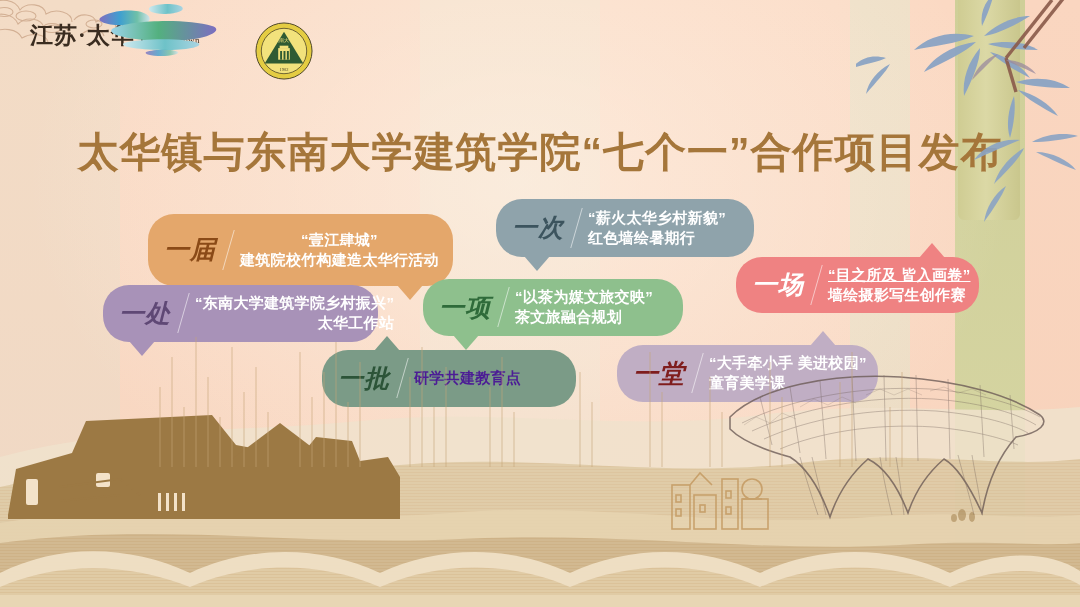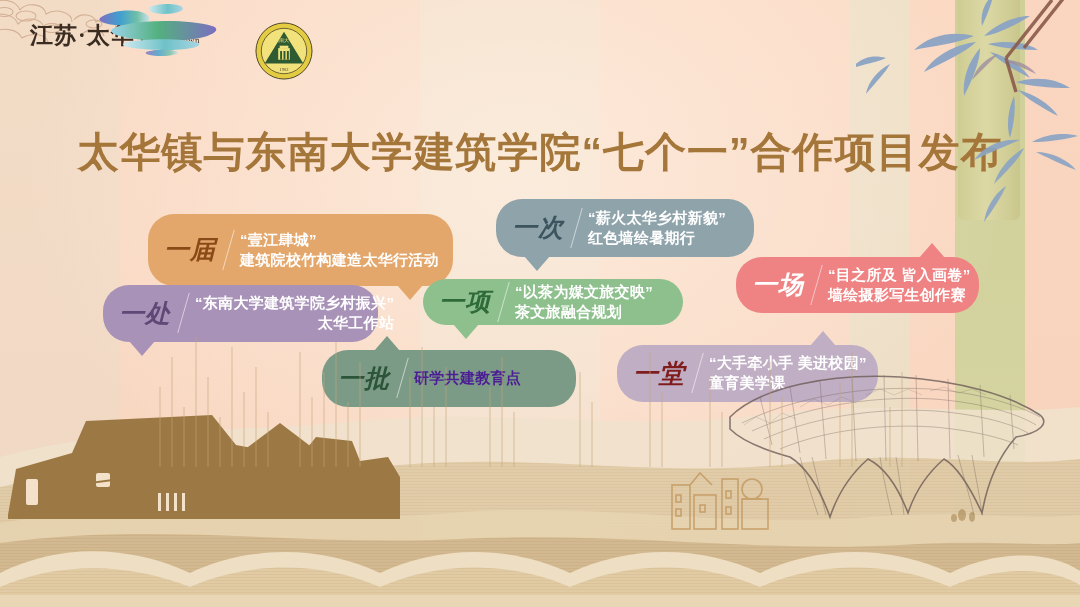--- a/index.html
+++ b/index.html
@@ -164,57 +164,57 @@
     <text x="30" y="21" font-size="5" fill="#f2e27c" text-anchor="middle" font-family="DejaVu Sans, sans-serif">東南大學</text>
     <text x="30" y="51" font-size="4.6" fill="#4a4326" text-anchor="middle" font-family="Liberation Serif, serif">1902</text>
   </svg>
 
   <div class="title" style="color: rgb(165, 118, 58);">太华镇与东南大学建筑学院“七个一”合作项目发布</div>
 
   <div class="bubble" id="bub0" style="left: 148px; top: 214px; width: 305px; height: 72px; background: rgb(228, 167, 107);">
     <span class="bub-tag" style="color: rgb(138, 74, 23);">一届</span>
     <span class="bub-sep" style="background: rgb(255, 255, 255);"></span>
     <span class="bub-lines">
-      <span class="bub-l1" style="color: rgb(255, 255, 255);">“壹江肆城”</span>
+      <span class="bub-l1" style="color: rgb(255, 255, 255); text-align: center;">“壹江肆城”</span>
       <span class="bub-l2" style="color: rgb(255, 255, 255);">建筑院校竹构建造太华行活动</span>
     </span>
     <span class="tail tail-down" style="right:30px;bottom:-14px;border-top:15px solid #e4a76b;"></span>
   </div>
 
   <div class="bubble" id="bub1" style="left: 496px; top: 199px; width: 258px; height: 58px; background: rgb(143, 163, 171);">
     <span class="bub-tag" style="color: rgb(60, 84, 94);">一次</span>
     <span class="bub-sep" style="background: rgb(255, 255, 255);"></span>
     <span class="bub-lines">
       <span class="bub-l1" style="color: rgb(255, 255, 255);">“薪火太华乡村新貌”</span>
       <span class="bub-l2" style="color: rgb(255, 255, 255);">红色墙绘暑期行</span>
     </span>
     <span class="tail tail-down" style="left:28px;bottom:-14px;border-top:15px solid #8fa3ab;"></span>
   </div>
 
   <div class="bubble" id="bub2" style="left: 736px; top: 257px; width: 243px; height: 56px; background: rgb(239, 130, 130);">
     <span class="bub-tag" style="color: rgb(255, 255, 255);">一场</span>
     <span class="bub-sep" style="background: rgb(255, 255, 255);"></span>
     <span class="bub-lines">
-      <span class="bub-l1" style="color: rgb(255, 255, 255);">“目之所及  皆入画卷”</span>
+      <span class="bub-l1" style="color: rgb(255, 255, 255); text-decoration: underline;">“目之所及  皆入画卷”</span>
       <span class="bub-l2" style="color: rgb(255, 255, 255);">墙绘摄影写生创作赛</span>
     </span>
     <span class="tail tail-up" style="right:34px;top:-14px;border-bottom:15px solid #ef8282;"></span>
   </div>
 
   <div class="bubble" id="bub3" style="left: 103px; top: 285px; width: 275px; height: 57px; background: rgb(168, 146, 184); text-align: right;">
     <span class="bub-tag" style="color: rgb(95, 72, 117);">一处</span>
     <span class="bub-sep" style="background: rgb(255, 255, 255);"></span>
     <span class="bub-lines">
       <span class="bub-l1" style="color: rgb(255, 255, 255);">“东南大学建筑学院乡村振兴”</span>
       <span class="bub-l2" style="color: rgb(255, 255, 255);">太华工作站</span>
     </span>
     <span class="tail tail-down" style="left:26px;bottom:-14px;border-top:15px solid #a892b8;"></span>
   </div>
 
-  <div class="bubble" id="bub4" style="left: 423px; top: 279px; width: 260px; height: 46px; background: rgb(142, 192, 141);">
+  <div class="bubble" id="bub4" style="left: 423px; top: 279px; width: 260px; height: 57px; background: rgb(142, 192, 141);">
     <span class="bub-tag" style="color: rgb(47, 107, 58);">一项</span>
     <span class="bub-sep" style="background: rgb(255, 255, 255);"></span>
     <span class="bub-lines">
       <span class="bub-l1" style="color: rgb(255, 255, 255);">“以茶为媒文旅交映”</span>
       <span class="bub-l2" style="color: rgb(255, 255, 255);">茶文旅融合规划</span>
     </span>
     <span class="tail tail-down" style="left:30px;bottom:-14px;border-top:15px solid #8ec08d;"></span>
   </div>
 
   <div class="bubble" id="bub5" style="left: 322px; top: 350px; width: 254px; height: 57px; background: rgb(123, 155, 135);">

